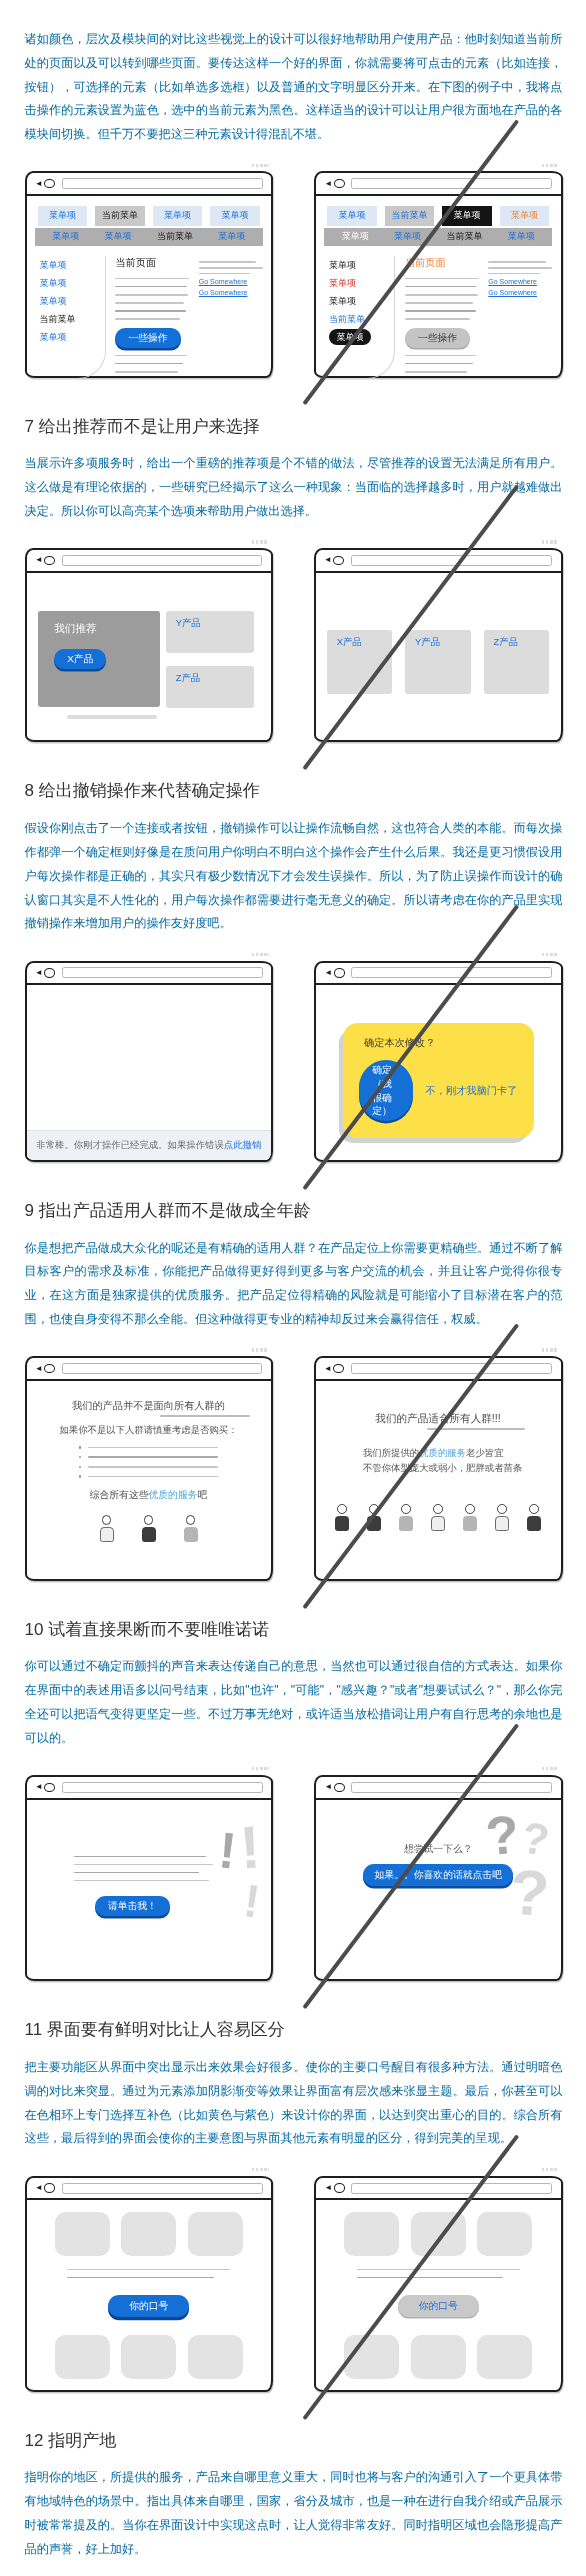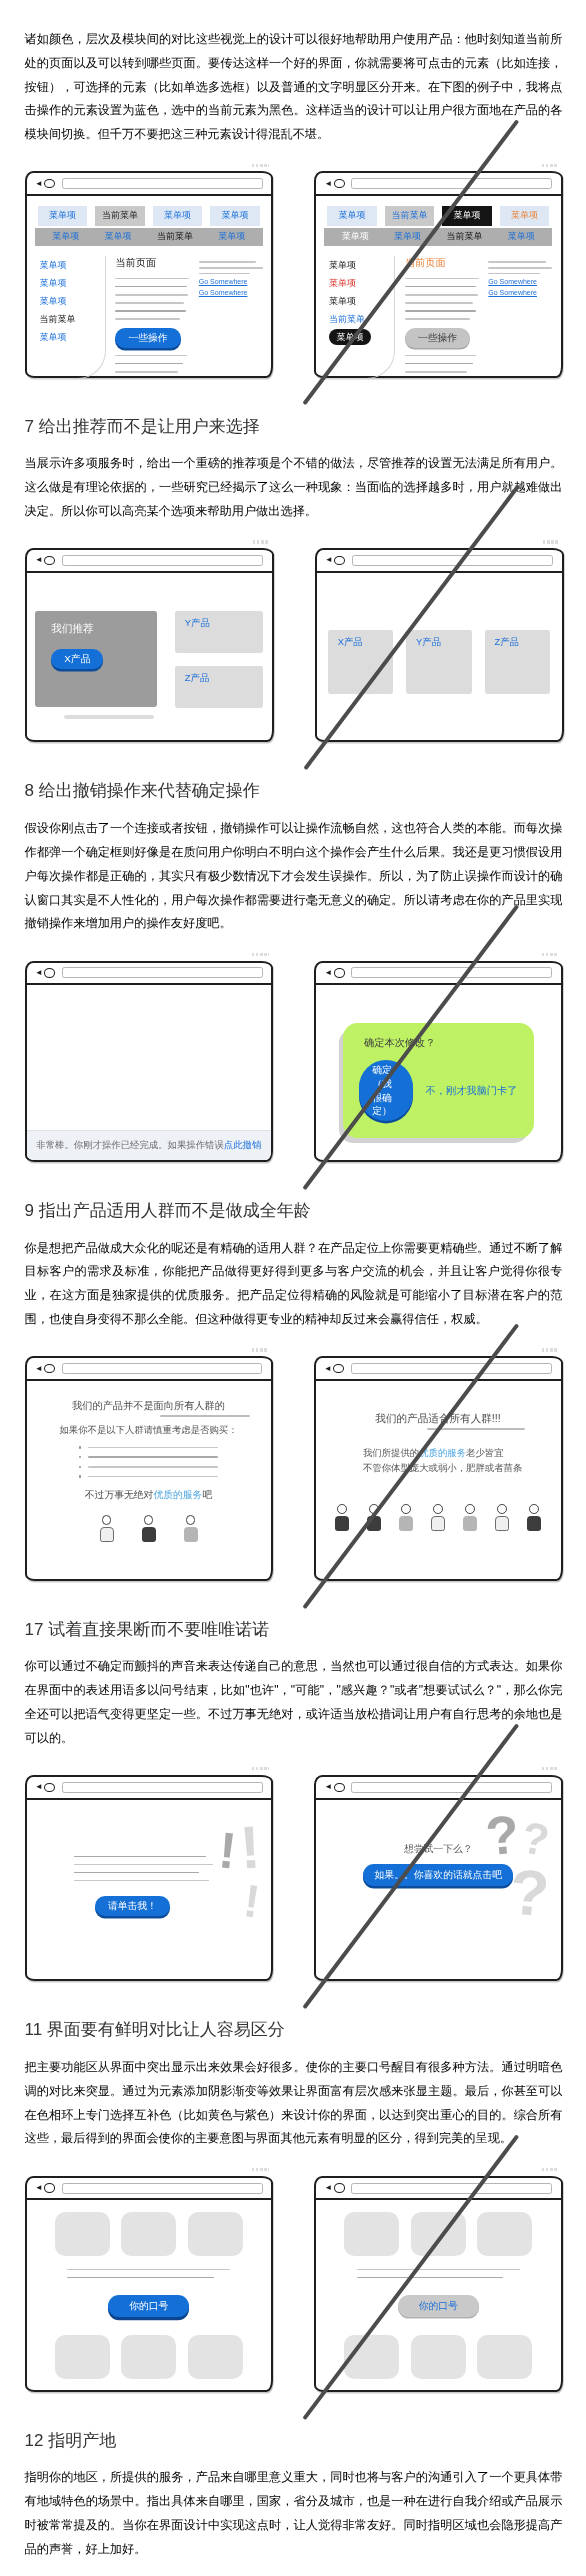--- a/index.html
+++ b/index.html
@@ -1,20 +1,20 @@
 <!DOCTYPE html>
 <html style="font-size:13px"><head>
 <meta charset="utf-8">
 <style>
   html,body{margin:0;padding:0;background:#fff;}
   body{width:587px;font-family:"Liberation Sans",sans-serif;color:#414141;}
   .page{padding:28px 24.5px 33px;}
   .sec{margin-bottom:37px;}
   .sec-title{font-size:17px;font-weight:400;color:#333;margin:0 0 14.7px;}
-  .sec-para{font-size:12.2px;line-height:1.95;margin:0;color:#000000;text-align:justify;}
+  .sec-para{font-size:12.2px;line-height:1.95;margin:0;color:#0369a1;text-align:justify;}
   .figs{display:flex;gap:41px;margin-top:24.5px;align-items:flex-start;}
   .fig{width:249px;position:relative;}
   
   .win{border:2.4px solid #1e1e1e;border-radius:8.2px 11.4px 6.5px 9.8px/9.8px 6.5px 11.4px 6.5px;background:#fff;box-shadow:0.8px 1.6px 0 #c9c9c9;position:relative;}
   .chrome{display:flex;align-items:center;gap:6.5px;padding:4.9px 8.2px;border-bottom:2.4px solid #1e1e1e;}
   .back{display:flex;align-items:center;gap:1.6px;}
   .back .tri{font-size:8.2px;color:#1c1c1c;line-height:1;}
   .back .oval{width:9px;height:7.3px;border:1.6px solid #1c1c1c;border-radius:50%;}
   .addr{flex:1;height:9px;border:1.6px solid #b5b5b5;border-radius:2.4px;background:#fff;}
   .vp{position:relative;padding:9.8px 11.4px;}
@@ -43,31 +43,31 @@
   .side div{color:#1b6fd9;}
   .side div.k{color:#161616;} .side div.r{color:#d93025;} .side div.b{color:#1b6fd9;}
   .side .sidepill{display:inline-block;background:#141414;color:#fff;border-radius:814px;padding:0.8px 7.3px;line-height:1.6;}
   .mainc{flex:1;padding:0 9.8px;}
   .ct{font-size:10.2px;color:#1c1c1c;margin:0 0 8.2px;font-weight:400;}
   .ct.orange{color:#e8833a;}
   .rightcol{width:64px;padding-top:1.6px;}
   .rightcol .ln{margin:4.1px 0;}
   .minilnk{display:block;color:#1b6fd9;text-decoration:underline;font-size:7px;margin:3.3px 0;}
   
-  .reco{display:flex;gap:18px;justify-content:center;margin:28px 0 21px;}
+  .reco{display:flex;gap:6px;margin:28px 0 21px;}
   .bigcard{width:122px;height:96px;background:#9c9c9c;border-radius:2.4px;padding:11.4px 0 0 16.3px;box-sizing:border-box;}
   .bigcard .t{color:#fff;font-size:10.6px;margin-bottom:13px;}
   .smallstack{display:flex;flex-direction:column;gap:13px;}
   .smallcard{width:88px;height:42px;background:#dcdcdc;border-radius:2.4px;padding:6.5px 0 0 9.8px;box-sizing:border-box;font-size:9.4px;color:#1b6fd9;}
   .smear{height:4.1px;background:#dcdcdc;border-radius:2.4px;width:90px;margin:8.2px 0 0 29px;}
   .triple{display:flex;gap:13px;justify-content:center;margin:47px 0 49px;}
   .triple .smallcard{width:82px;height:64px;}
   
   .toast{position:absolute;left:0;right:0;bottom:0;background:#eef1f6;border-top:1.6px solid #dfe3e9;text-align:center;font-size:9.4px;color:#6b6b6b;padding:8.2px 3.3px;border-radius:0 0 6.5px 6.5px;}
-  .dialog{margin:28px auto 33px;width:86%;background:#bef264;border-radius:14.7px;padding:13px 16.3px 16.3px;box-shadow:-4.9px 5.7px 0 -0.8px #d2d2d2;box-sizing:border-box;}
+  .dialog{margin:28px auto 33px;width:86%;background:#fde047;border-radius:14.7px;padding:13px 16.3px 16.3px;box-shadow:-4.9px 5.7px 0 -0.8px #d2d2d2;box-sizing:border-box;}
   .dialog .q{font-size:10.2px;color:#3d3d3d;margin:0 0 9.8px 4.9px;}
   .dialog .row{display:flex;align-items:center;gap:13px;}
   .dialog .no{font-size:10.2px;color:#1b6fd9;white-space:nowrap;}
   
   .aud{ text-align:center;}
   .aud .l1{font-size:10.2px;color:#4a4a4a;margin-top:8.2px;}
   .aud .uline{height:1.6px;background:#bdbdbd;width:90px;margin:2.4px auto 0 122px;border-radius:1.6px;}
   .aud .l2{font-size:9.4px;color:#555;margin-top:6.5px;}
   .bullets{width:139px;margin:9.8px auto 0;}
   .bullets .bl{display:flex;align-items:center;gap:6.5px;margin:7.3px 0;}
@@ -356,21 +356,21 @@
               <div class="bl">
                   <span class="dot"></span>
                   <div class="ln" style="width:92%"></div>
                 </div>
               <div class="bl">
                   <span class="dot"></span>
                   <div class="ln" style="width:70%"></div>
                 </div>
             </div>
             <div class="cta">
-              <span>不过万事无绝对</span><span class="lnk" style="text-decoration:none;color:#4aa3e0;">优质的服务</span><span>吧</span>
+              <span>综合所有这些</span><span class="lnk" style="text-decoration:none;color:#4aa3e0;">优质的服务</span><span>吧</span>
             </div>
             <div class="people">
               <span class="person">
                   <i class="head"></i>
                   <i class="torso light"></i>
                 </span>
               <span class="person">
                   <i class="head"></i>
                   <i class="torso dark"></i>
                 </span>
@@ -430,21 +430,21 @@
                 </span>
             </div>
           </div>
         </div>
         <div class="cross"></div>
       </div>
     </div>
   </section>
 
   <section class="sec">
-    <h2 class="sec-title">17 试着直接果断而不要唯唯诺诺</h2>
+    <h2 class="sec-title">10 试着直接果断而不要唯唯诺诺</h2>
     <p class="sec-para">你可以通过不确定而颤抖的声音来表达传递自己的意思，当然也可以通过很自信的方式表达。如果你在界面中的表述用语多以问号结束，比如"也许"，"可能"，"感兴趣？"或者"想要试试么？"，那么你完全还可以把语气变得更坚定一些。不过万事无绝对，或许适当放松措词让用户有自行思考的余地也是可以的。</p>
     <div class="figs">
       <div class="fig">
         <div class="win">
           <div class="corner"></div>
           <div class="chrome">
             <span class="back">
                 <span class="tri">◄</span>
                 <span class="oval"></span>
               </span>

